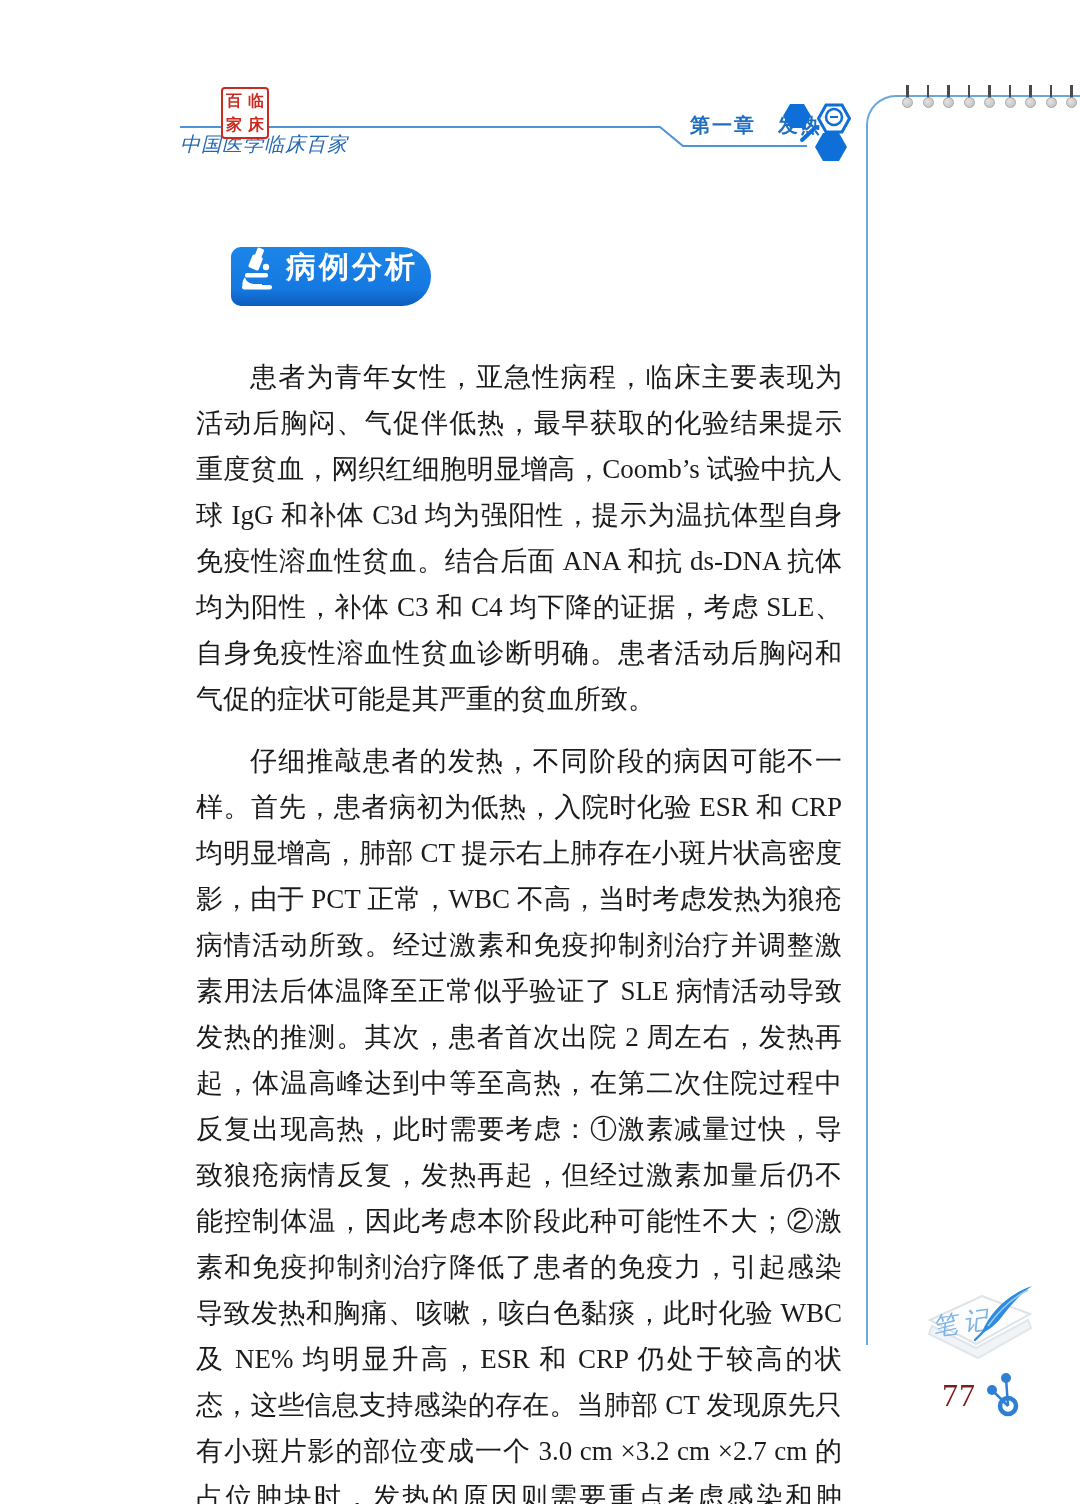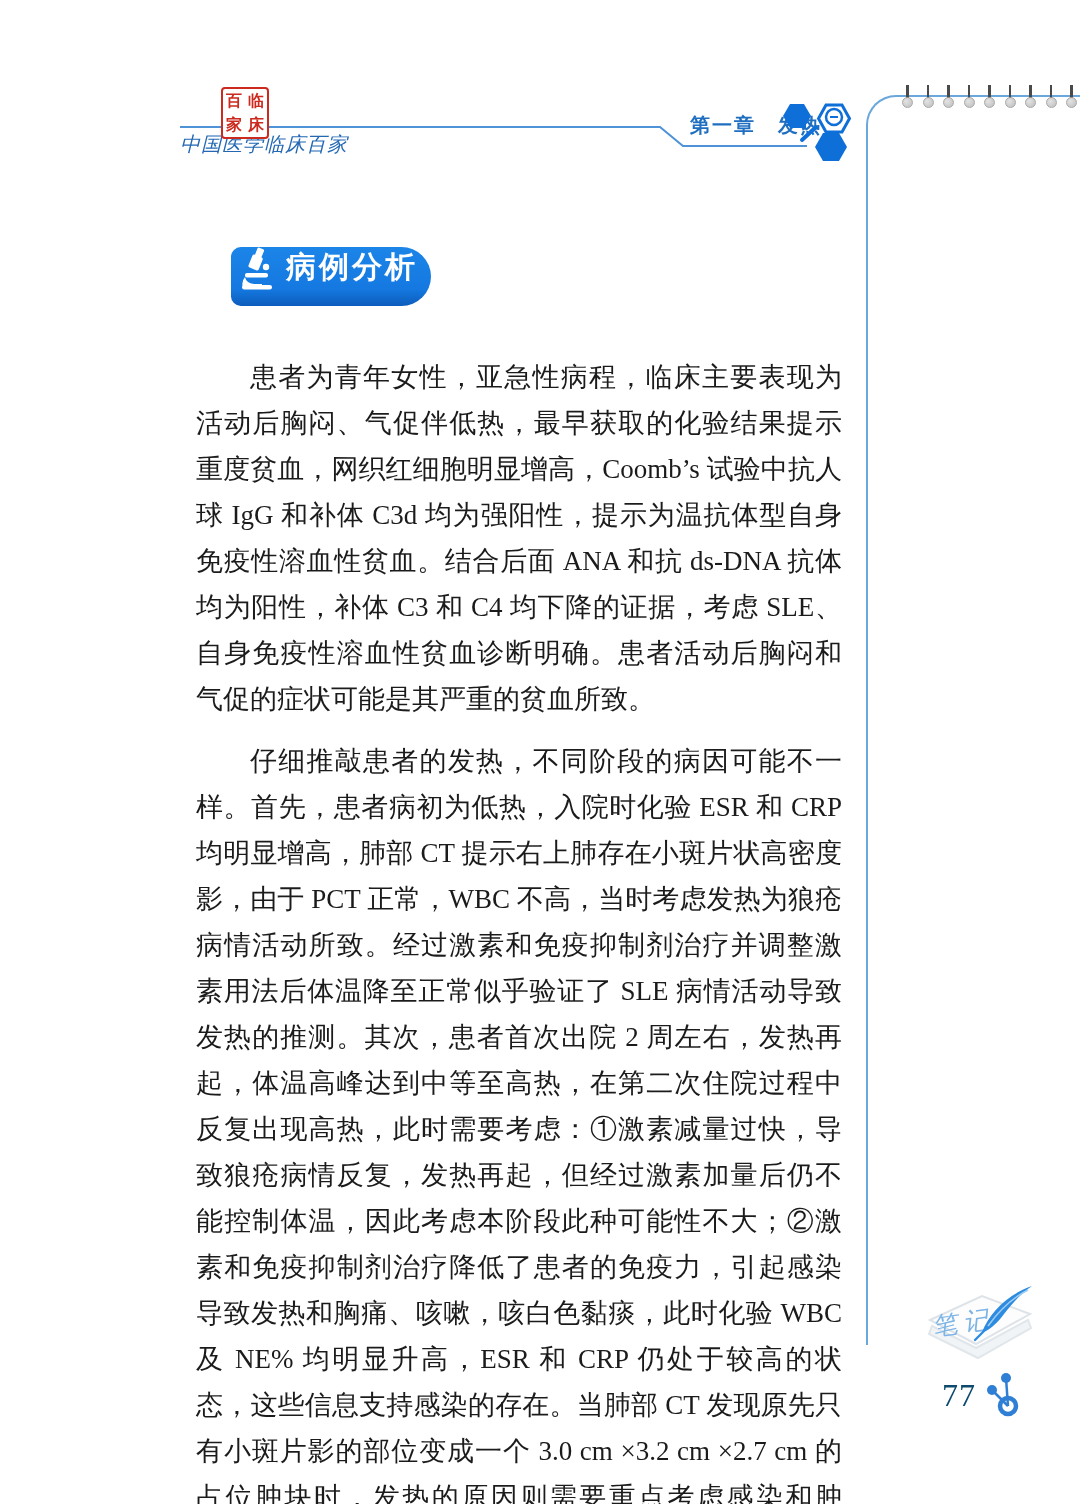--- a/index.html
+++ b/index.html
@@ -70,21 +70,21 @@
   
   .notes { position:absolute; left:920px; top:1290px; width:130px; height:80px; }
   .notes .paper { position:absolute; left:0; top:0; }
   .notes .notes-label {
     position:absolute; left:12px; top:16px; color:#7db4e6; font-size:25px;
     font-style:italic; letter-spacing:6px; transform:rotate(-8deg);
     font-family:"DejaVu Serif",serif;
   }
   .notes .feather { position:absolute; left:52px; top:-6px; }
   .pageno {
-    position:absolute; left:942px; top:1377px; font-size:32px; color:#0c4a6e;
+    position:absolute; left:942px; top:1377px; font-size:32px; color:#7f1d1d;
     font-family:"Liberation Serif",serif; letter-spacing:1px;
   }
   .molecule { position:absolute; left:984px; top:1368px; }
 </style>
 </head>
 <body>
 
 <div class="page">
 
   <svg class="header-line">

